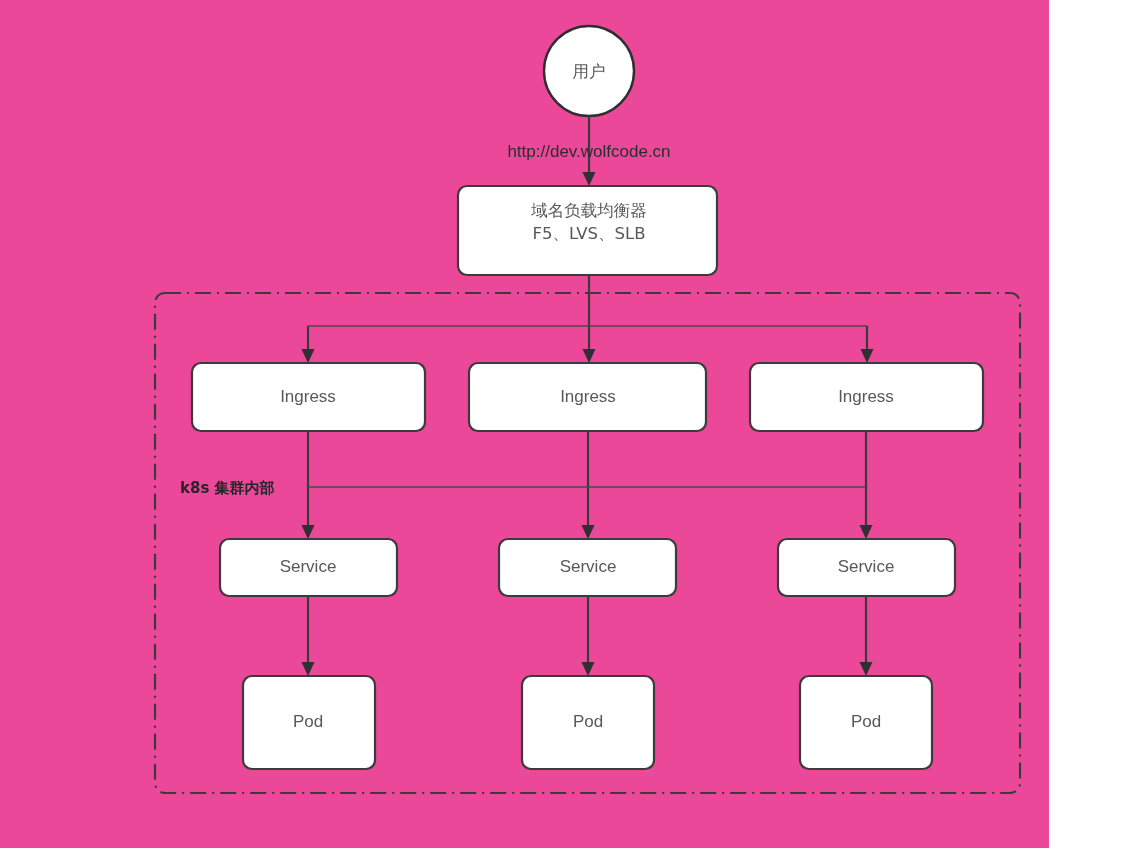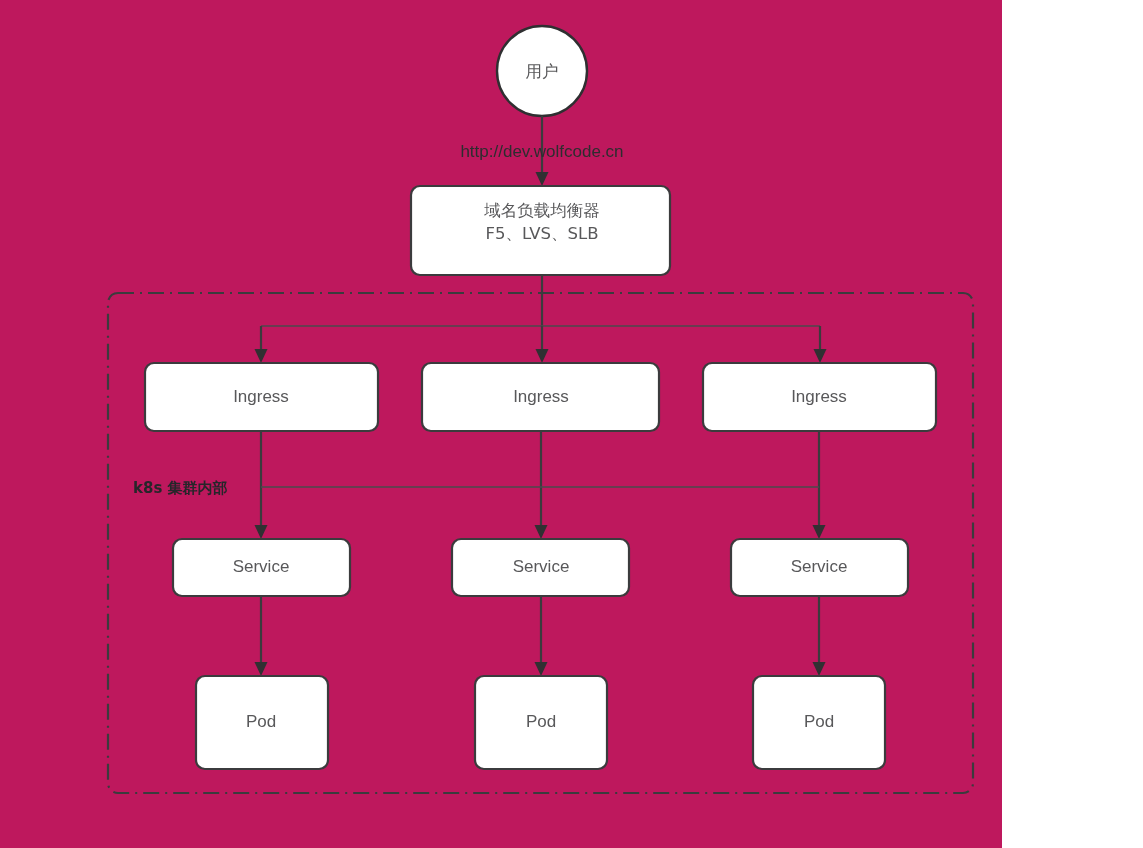--- a/index.html
+++ b/index.html
@@ -10,21 +10,22 @@
   body {
     width: 1143px;
     height: 848px;
     font-family: "Liberation Sans", "DejaVu Sans", sans-serif;
     overflow: hidden;
   }
   #diagram-root {
     position: relative;
     width: 1002px;
     height: 848px;
-    background: #be185d;
+    background: #ec4899;
+    padding-left: 47px;
   }
   svg.diagram-canvas {
     display: block;
     width: 1143px;
     height: 848px;
   }
   .node-shape {
     fill: #ffffff;
     stroke: #3b3b3d;
     stroke-width: 2.2;

